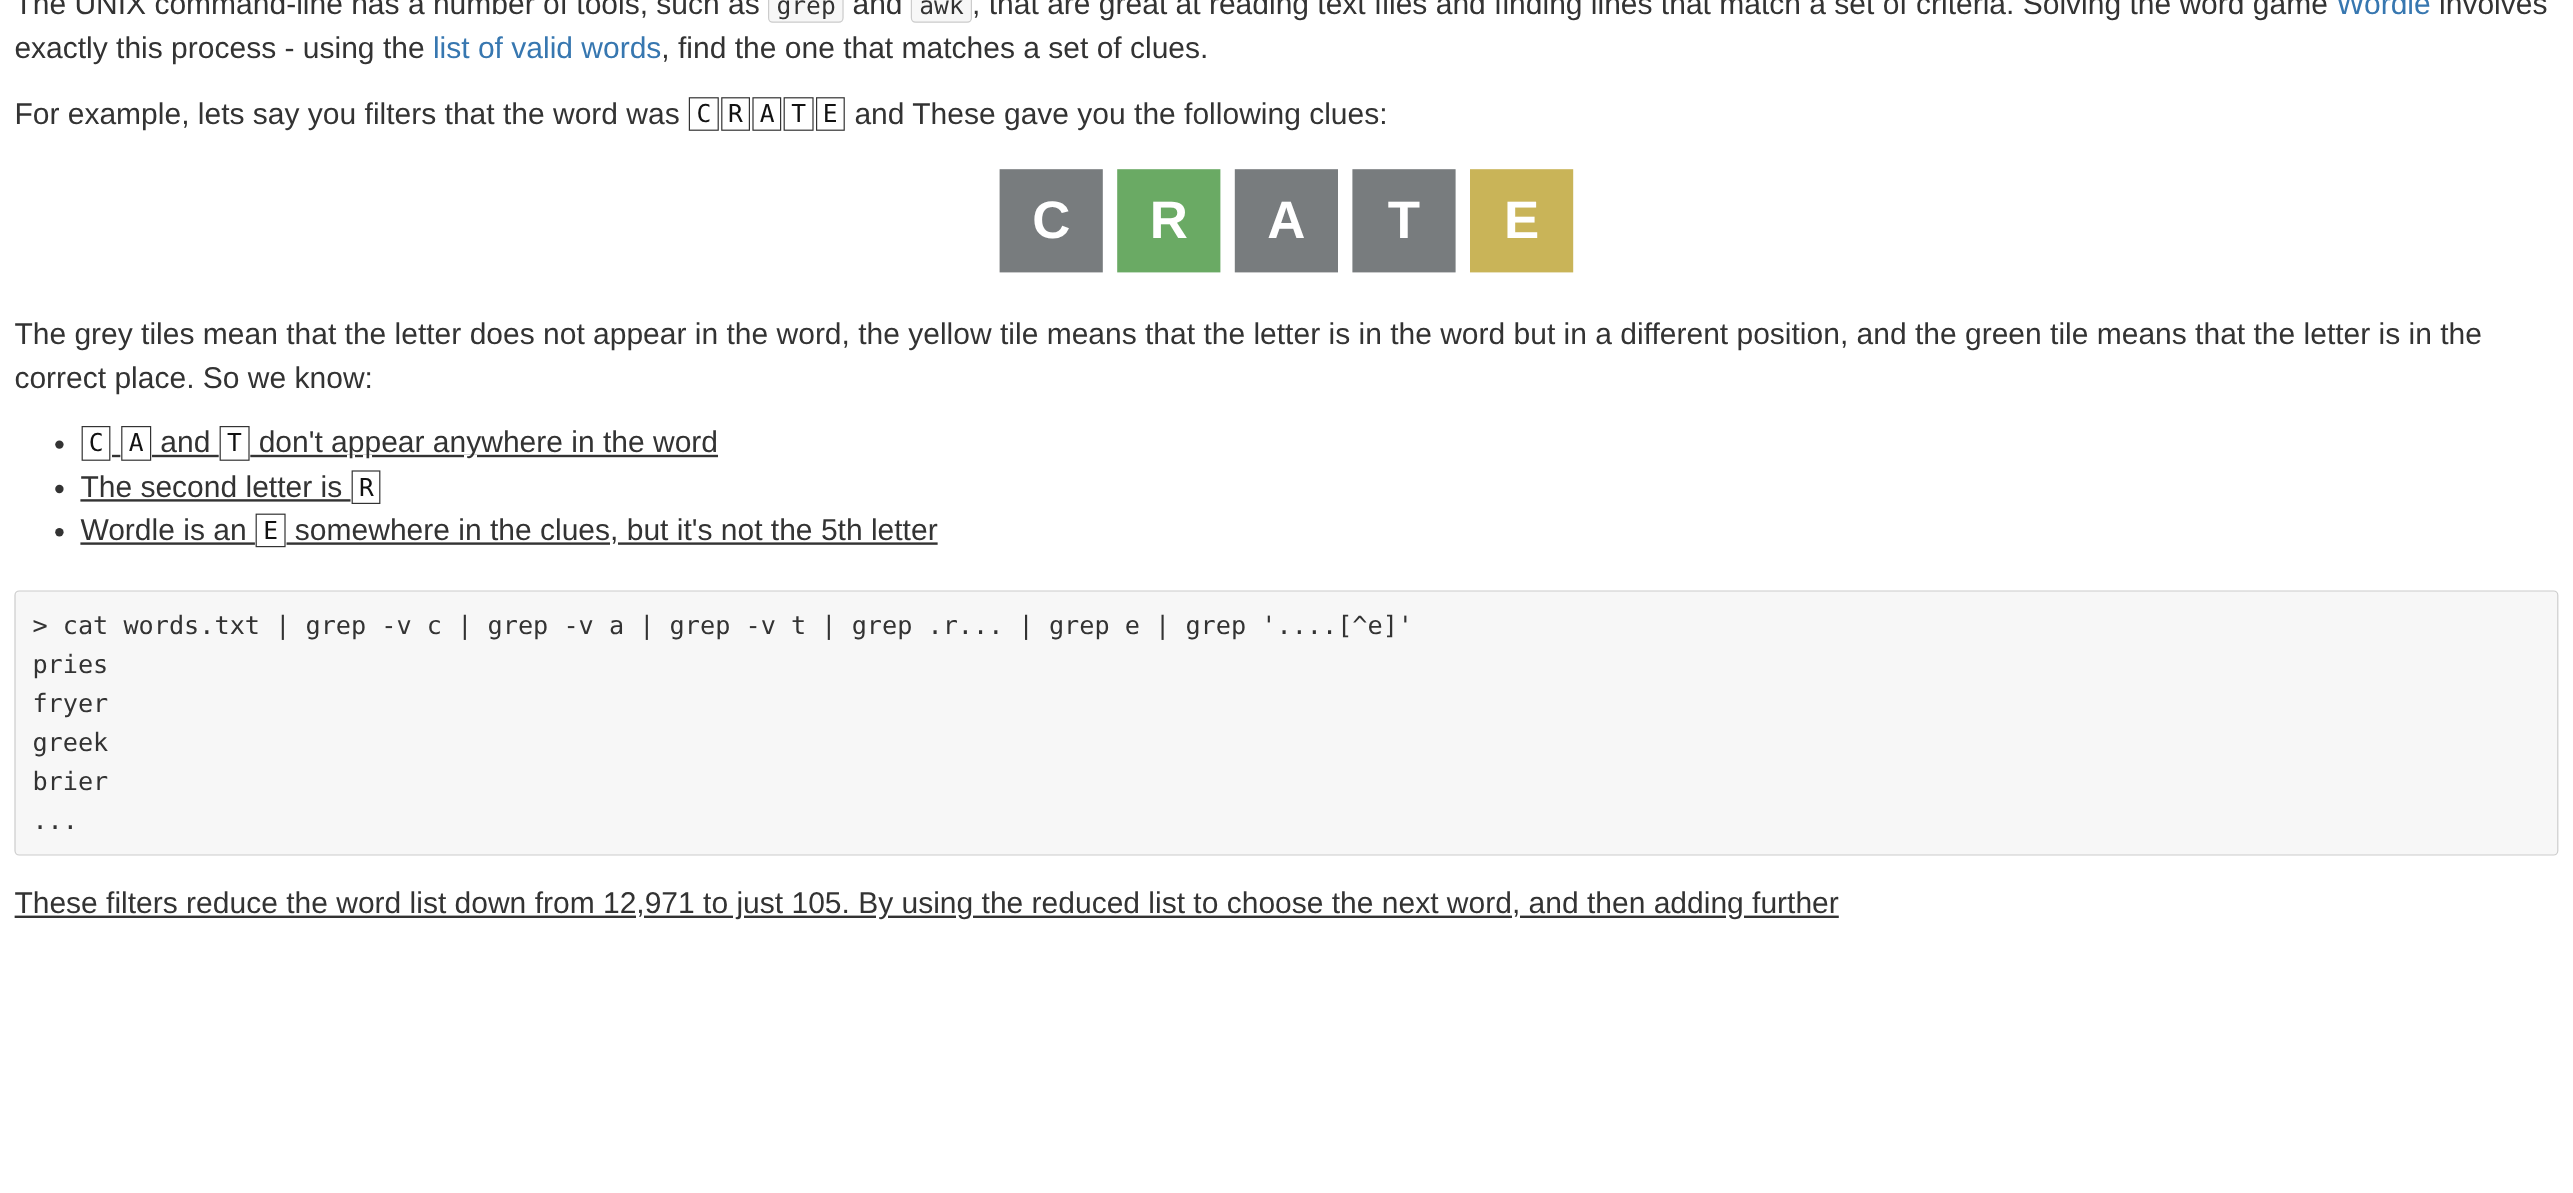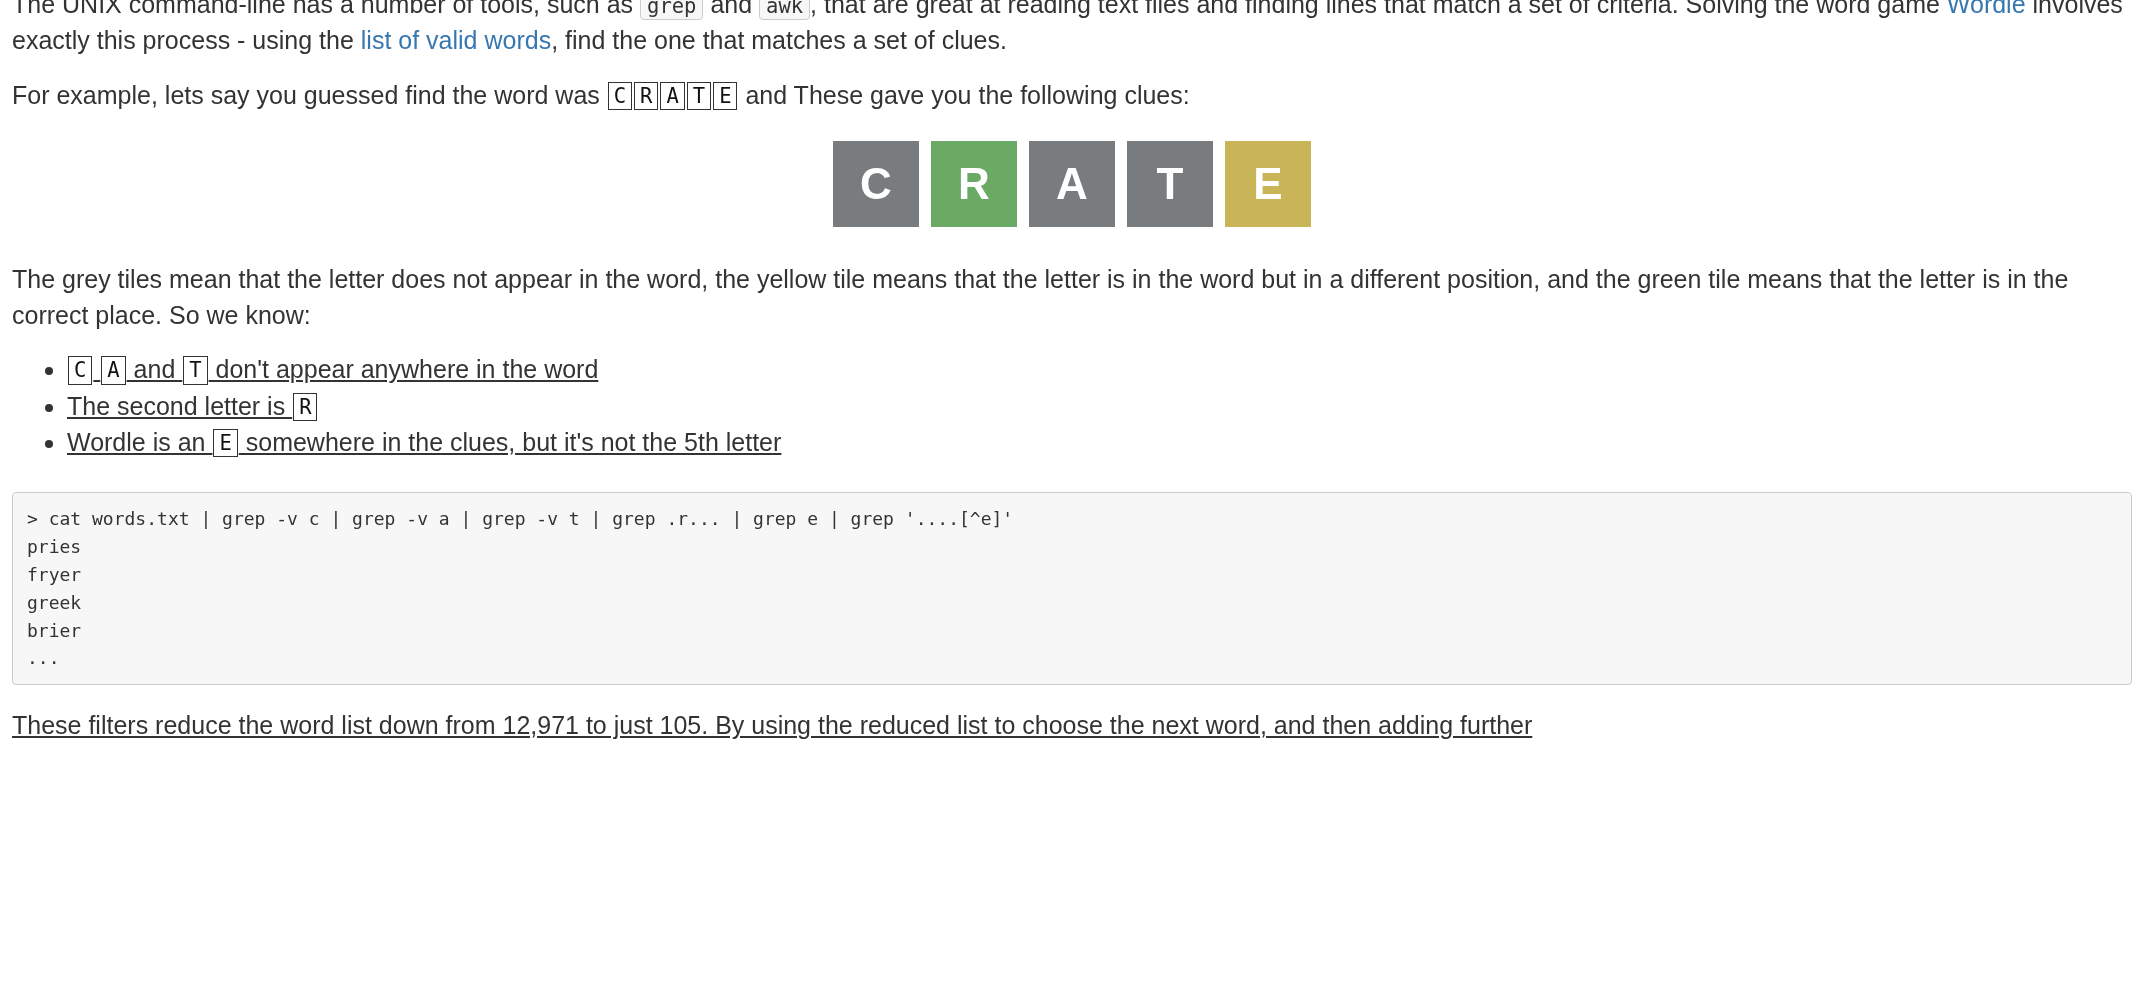--- a/index.html
+++ b/index.html
@@ -55,21 +55,21 @@
     color: #fff;
     font-family: "Helvetica Neue", Arial, sans-serif;
   }
   .tile-absent  { background: #787c7e; }
   .tile-correct { background: #6aaa64; }
   .tile-present { background: #c9b458; }
   ul { margin: 0 0 24px 0; padding-left: 55px; }
   li { margin: 0; text-decoration: underline; }
   pre.codeblock {
     font-family: "Menlo", "Consolas", monospace;
-    font-size: 18px;
+    font-size: 21px;
     line-height: 1.55;
     background: #f7f7f7;
     border: 1px solid #ccc;
     border-radius: 4px;
     padding: 12px 14px;
     margin: 32px 0 22px 0;
     white-space: pre;
     overflow-x: auto;
     color: #333;
   }
@@ -79,21 +79,21 @@
 </head>
 <body>
 
 <div class="page">
 
   <p class="cut-top">
     <span>The UNIX command-line has a number of tools, such as </span><code class="inline">grep</code><span> and </span><code class="inline">awk</code><span>, that are great at reading text files and finding lines that match a set of criteria. Solving the word game </span><a href="#">Wordle</a><span> involves exactly this process - using the </span><a href="#">list of valid words</a><span>, find the one that matches a set of clues.</span>
   </p>
 
   <p>
-    <span>For example, lets say you guessed find the word was </span><span class="kbd">C</span><span class="kbd">R</span><span class="kbd">A</span><span class="kbd">T</span><span class="kbd">E</span><span> and These gave you the following clues:</span>
+    <span>For example, lets say you filters that the word was </span><span class="kbd">C</span><span class="kbd">R</span><span class="kbd">A</span><span class="kbd">T</span><span class="kbd">E</span><span> and These gave you the following clues:</span>
   </p>
 
   <div class="wordle-row" id="wordle-row">
       <div class="tile tile-absent">C</div>
       <div class="tile tile-correct">R</div>
       <div class="tile tile-absent">A</div>
       <div class="tile tile-absent">T</div>
       <div class="tile tile-present">E</div>
     </div>
 

